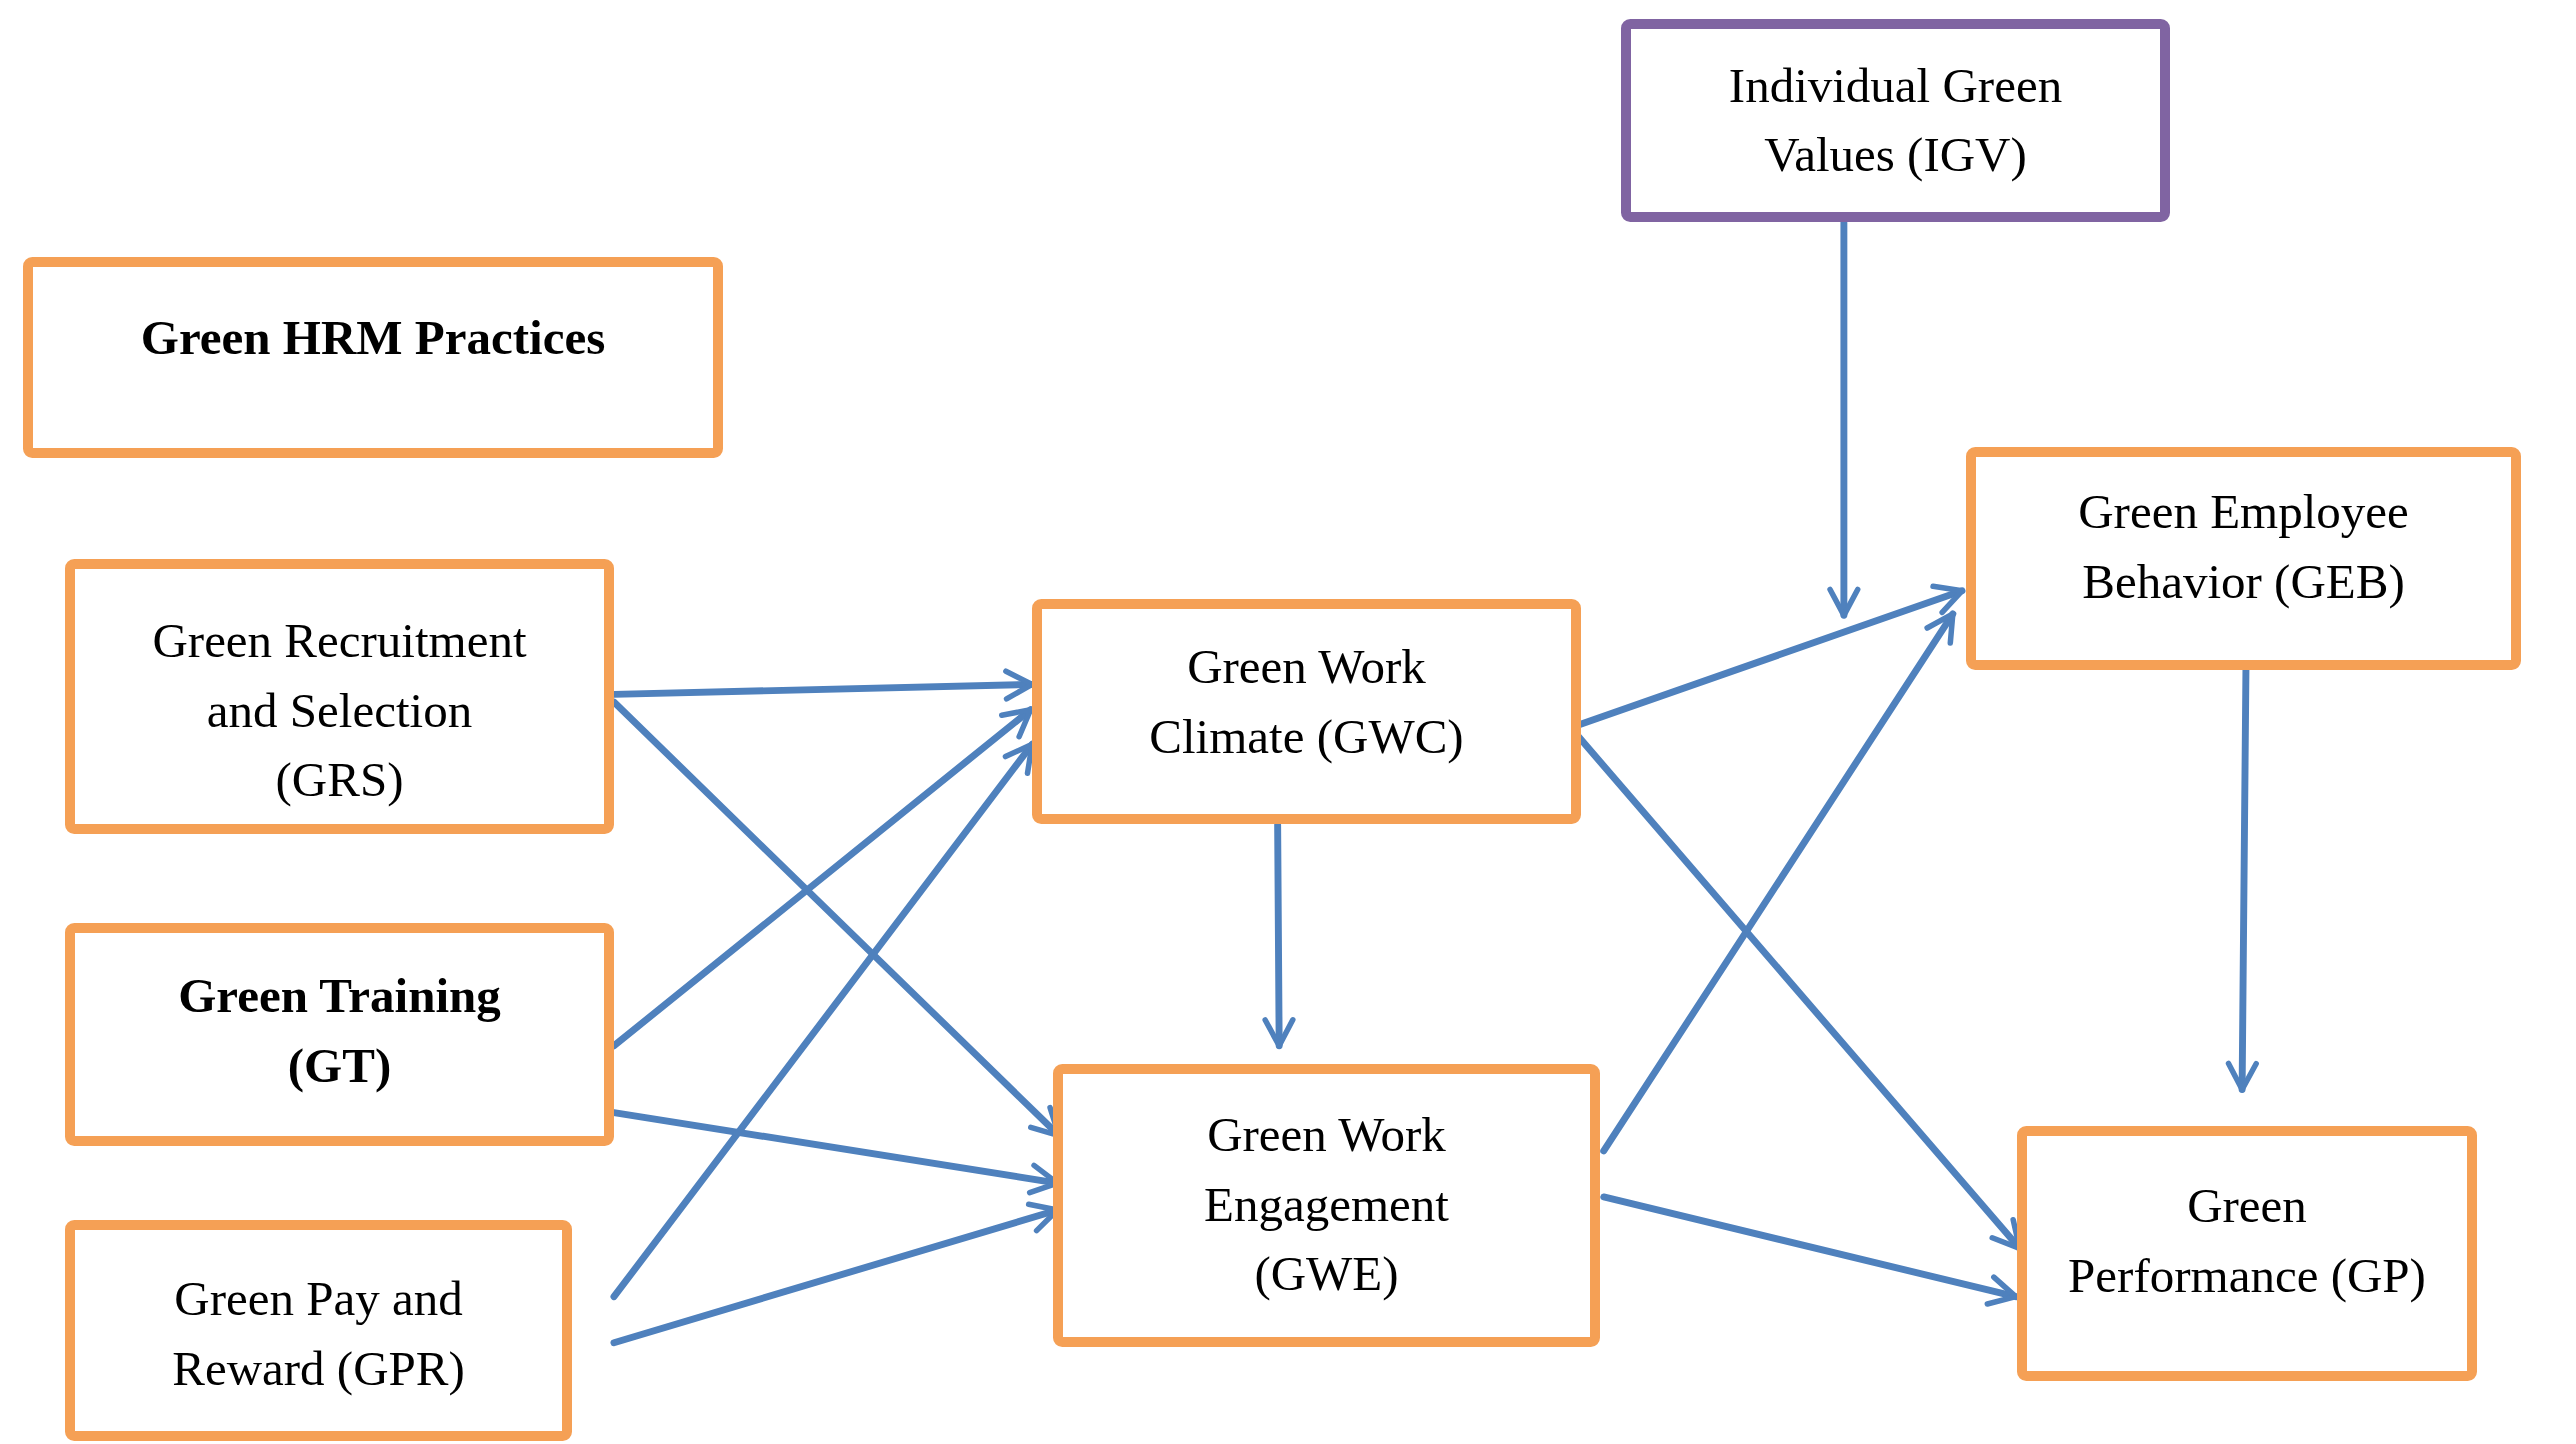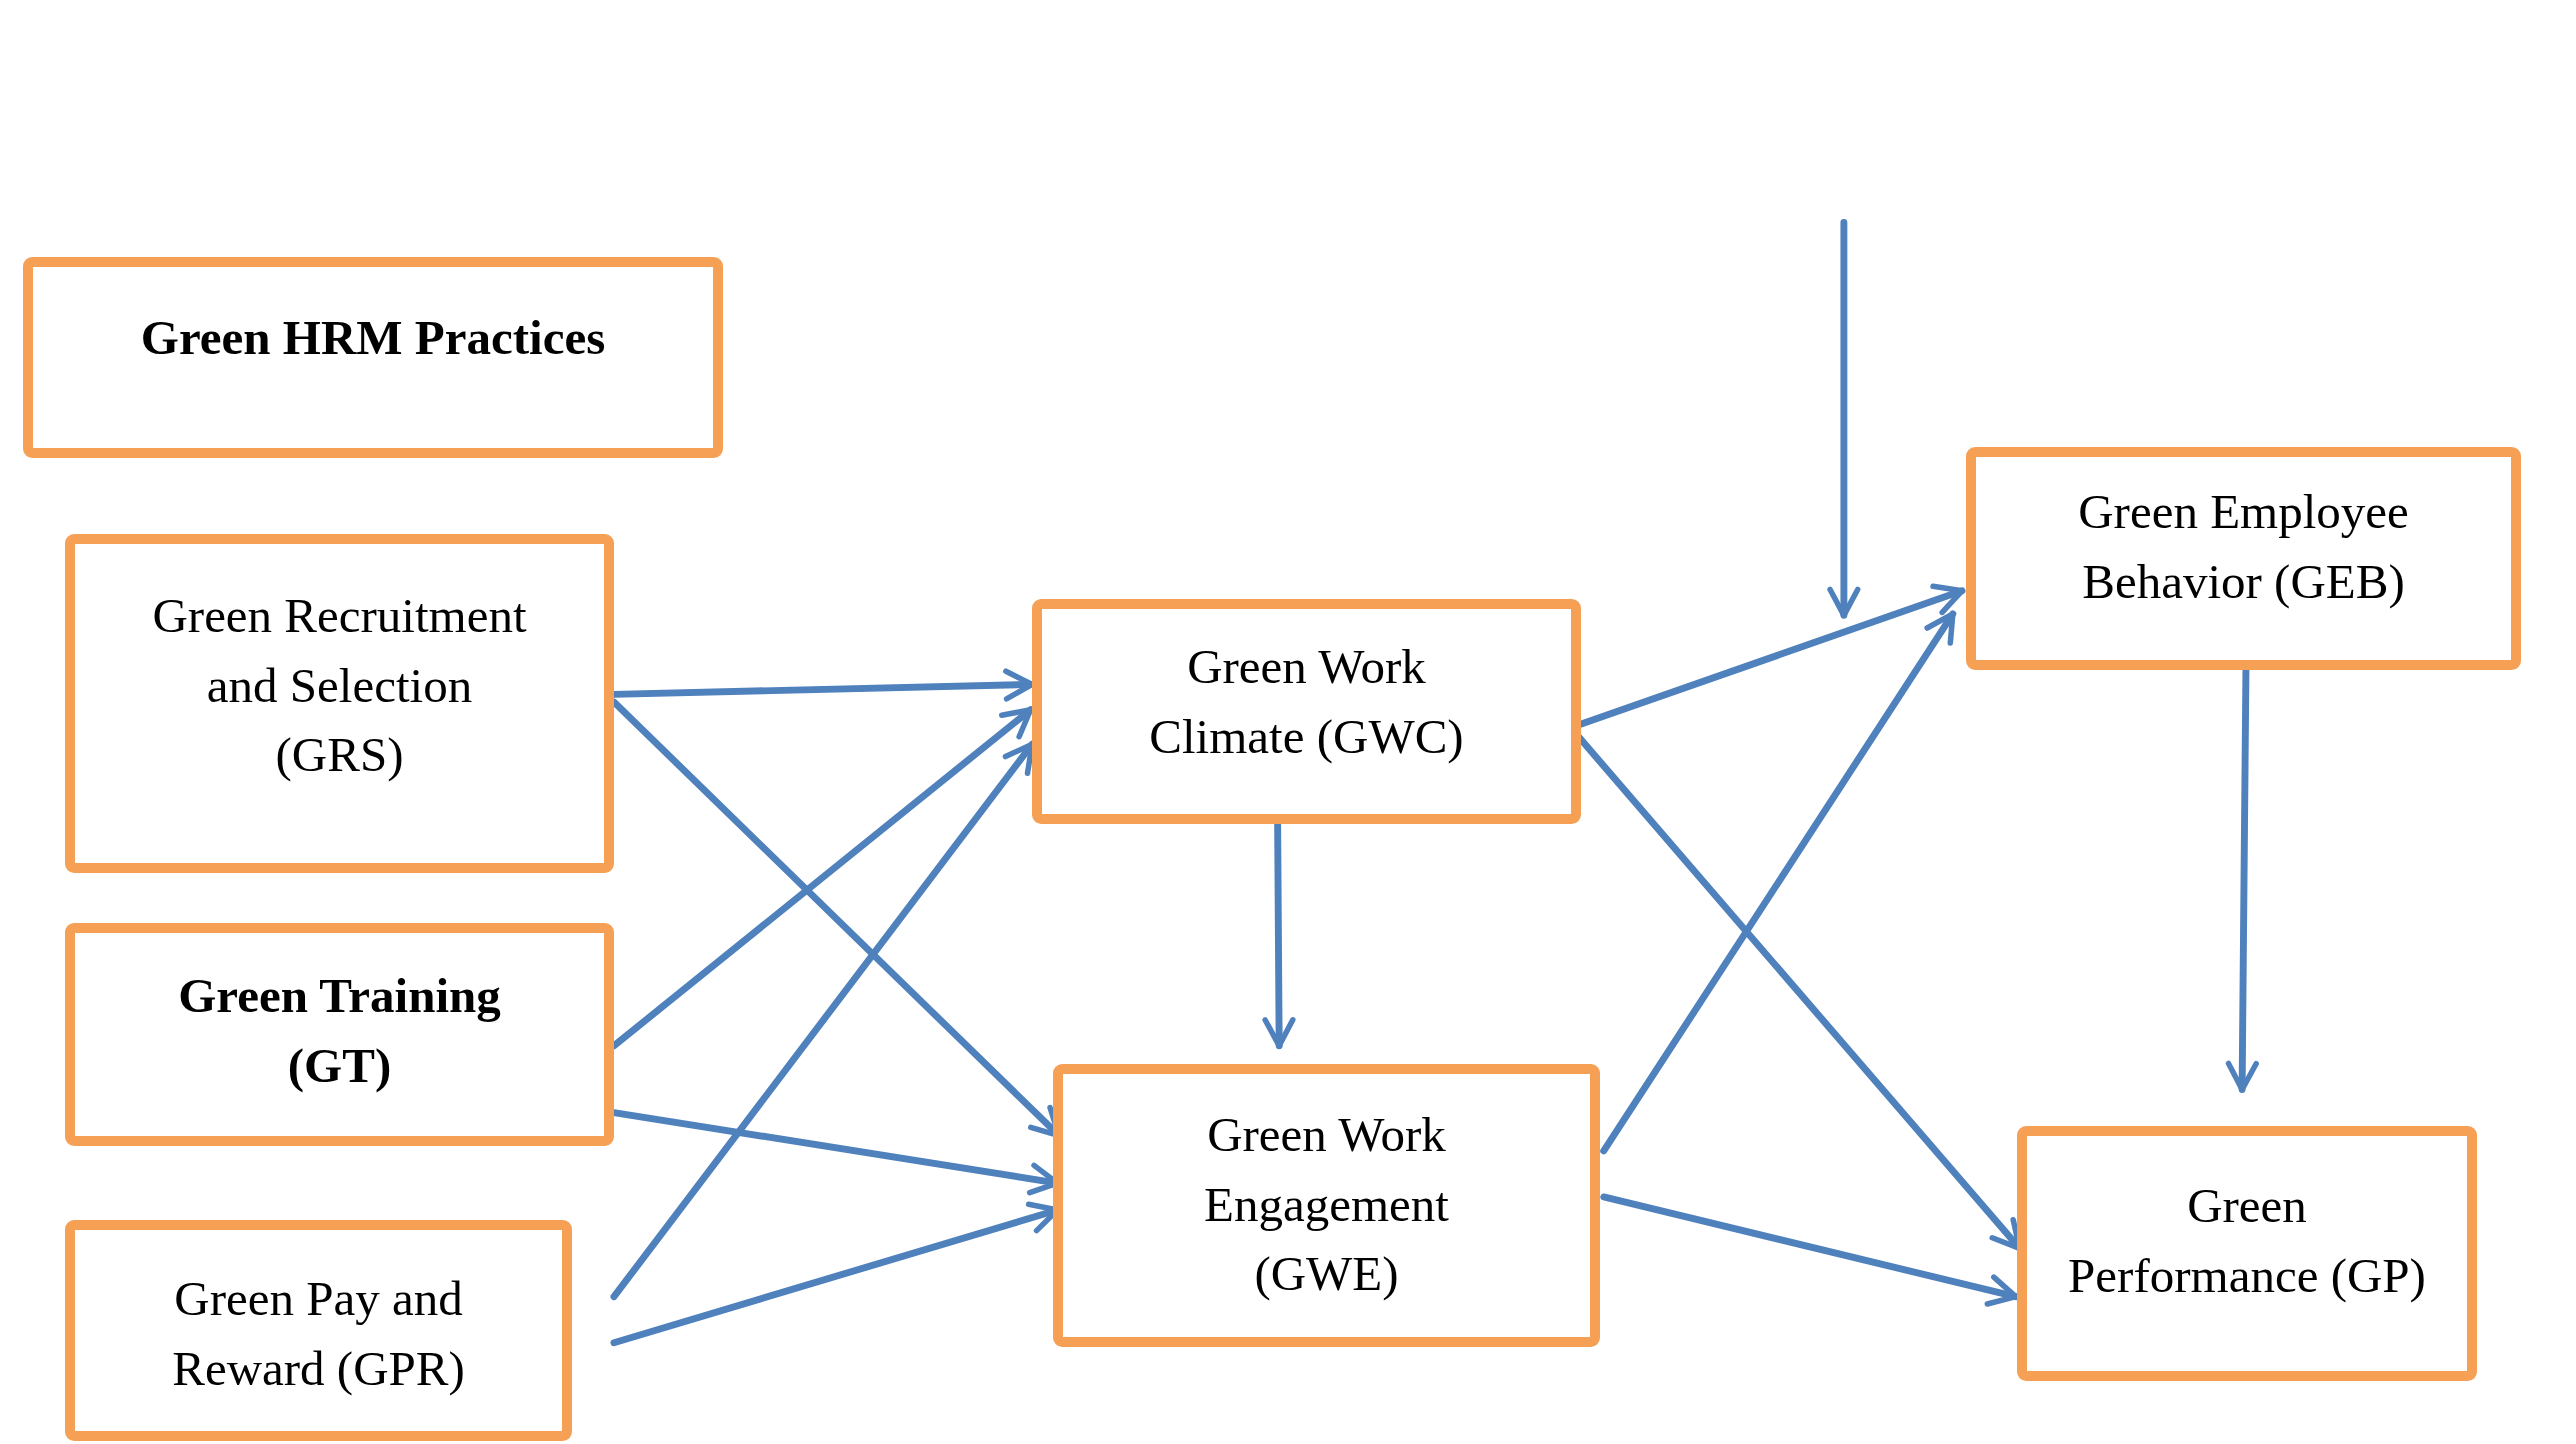--- a/index.html
+++ b/index.html
@@ -61,22 +61,26 @@
       <line x1="2090" y1="1500" x2="2545" y2="800" stroke="#4F81BD" stroke-width="9" stroke-linecap="round" marker-end="url(#arrowV)"></line>
       <line x1="2090" y1="1560" x2="2627" y2="1690" stroke="#4F81BD" stroke-width="9" stroke-linecap="round" marker-end="url(#arrowV)"></line>
       <line x1="2927" y1="873" x2="2922" y2="1420" stroke="#4F81BD" stroke-width="9" stroke-linecap="round" marker-end="url(#arrowV)"></line>
       <line x1="2403" y1="290" x2="2403" y2="802" stroke="#4F81BD" stroke-width="9" stroke-linecap="round" marker-end="url(#arrowV)"></line>
     </svg>
 
   <div class="node" style="left: 23px; top: 257px; width: 700px; height: 201px; border-color: rgb(245, 160, 85); border-width: 10px; padding-top: 36px;">
     <span class="node-label bold">Green HRM Practices</span>
   </div>
 
+  <div class="node" style="left: 1621px; top: 19px; width: 549px; height: 203px; border-color: rgb(128, 100, 162); border-width: 10.7px; padding-top: 21.5px;">
+    <span class="node-label">Individual Green
+Values (IGV)</span>
+  </div>
 
-  <div class="node" style="left: 65px; top: 534px; width: 549px; height: 339px; border-color: rgb(245, 160, 85); border-width: 10px; padding-top: 37px;">
+  <div class="node" style="left: 65px; top: 559px; width: 549px; height: 275px; border-color: rgb(245, 160, 85); border-width: 10px; padding-top: 37px;">
     <span class="node-label">Green Recruitment
 and Selection
 (GRS)</span>
   </div>
 
   <div class="node" style="left: 65px; top: 923px; width: 549px; height: 223px; border-color: rgb(245, 160, 85); border-width: 10px; padding-top: 28px; font-weight: bold;">
     <span class="node-label">Green Training
 (GT)</span>
   </div>
 

